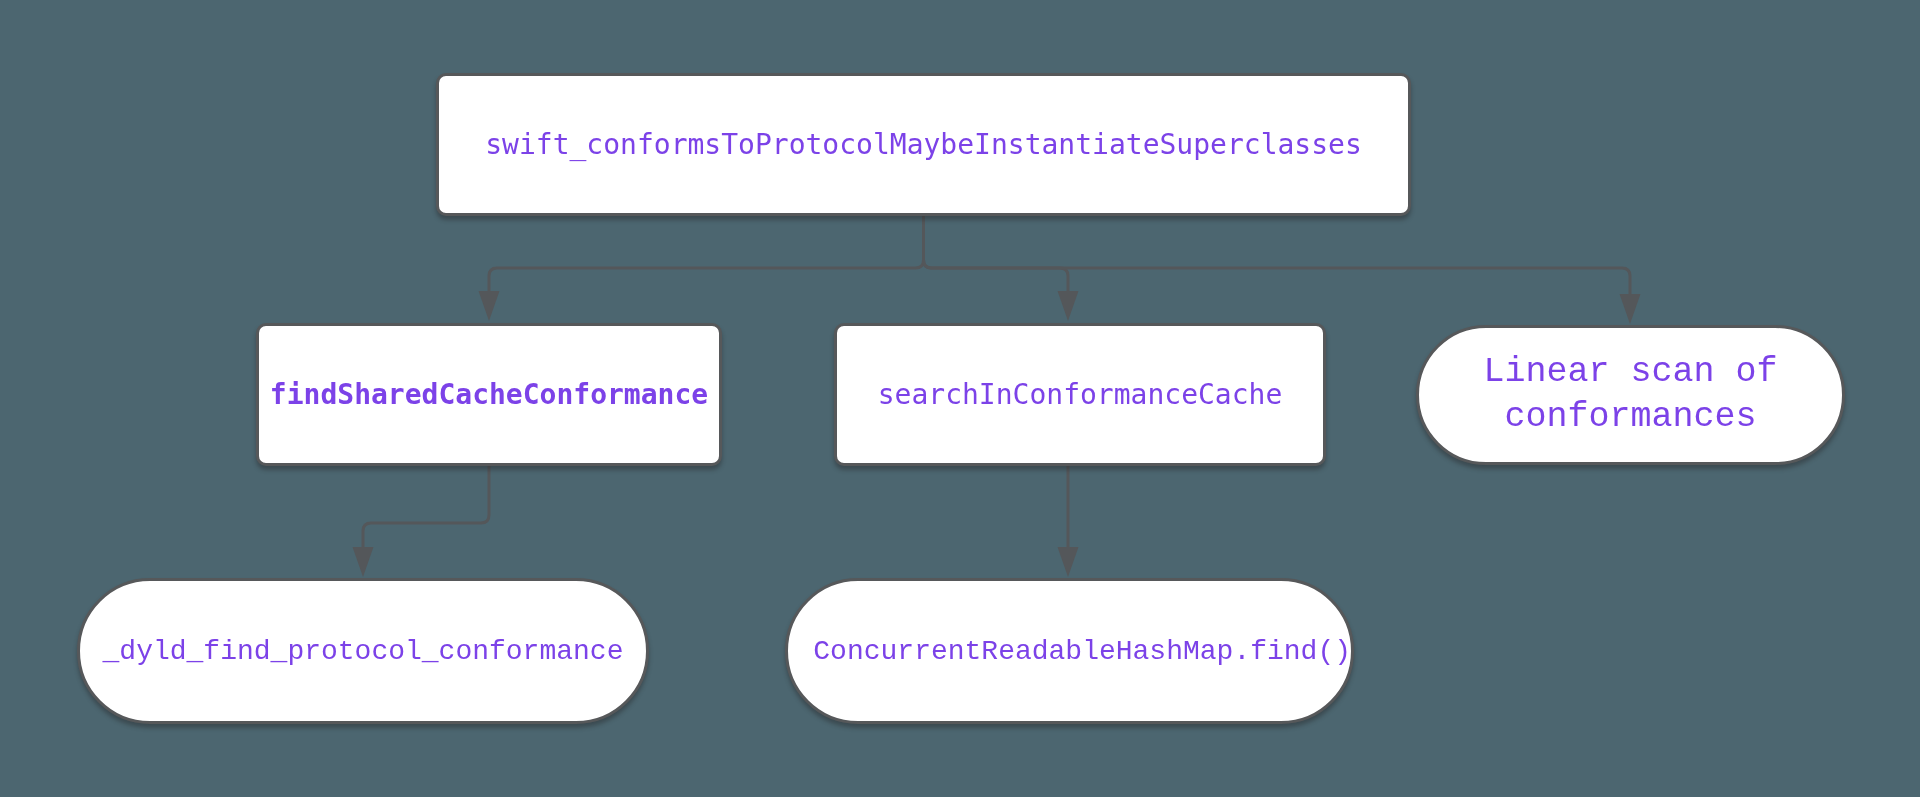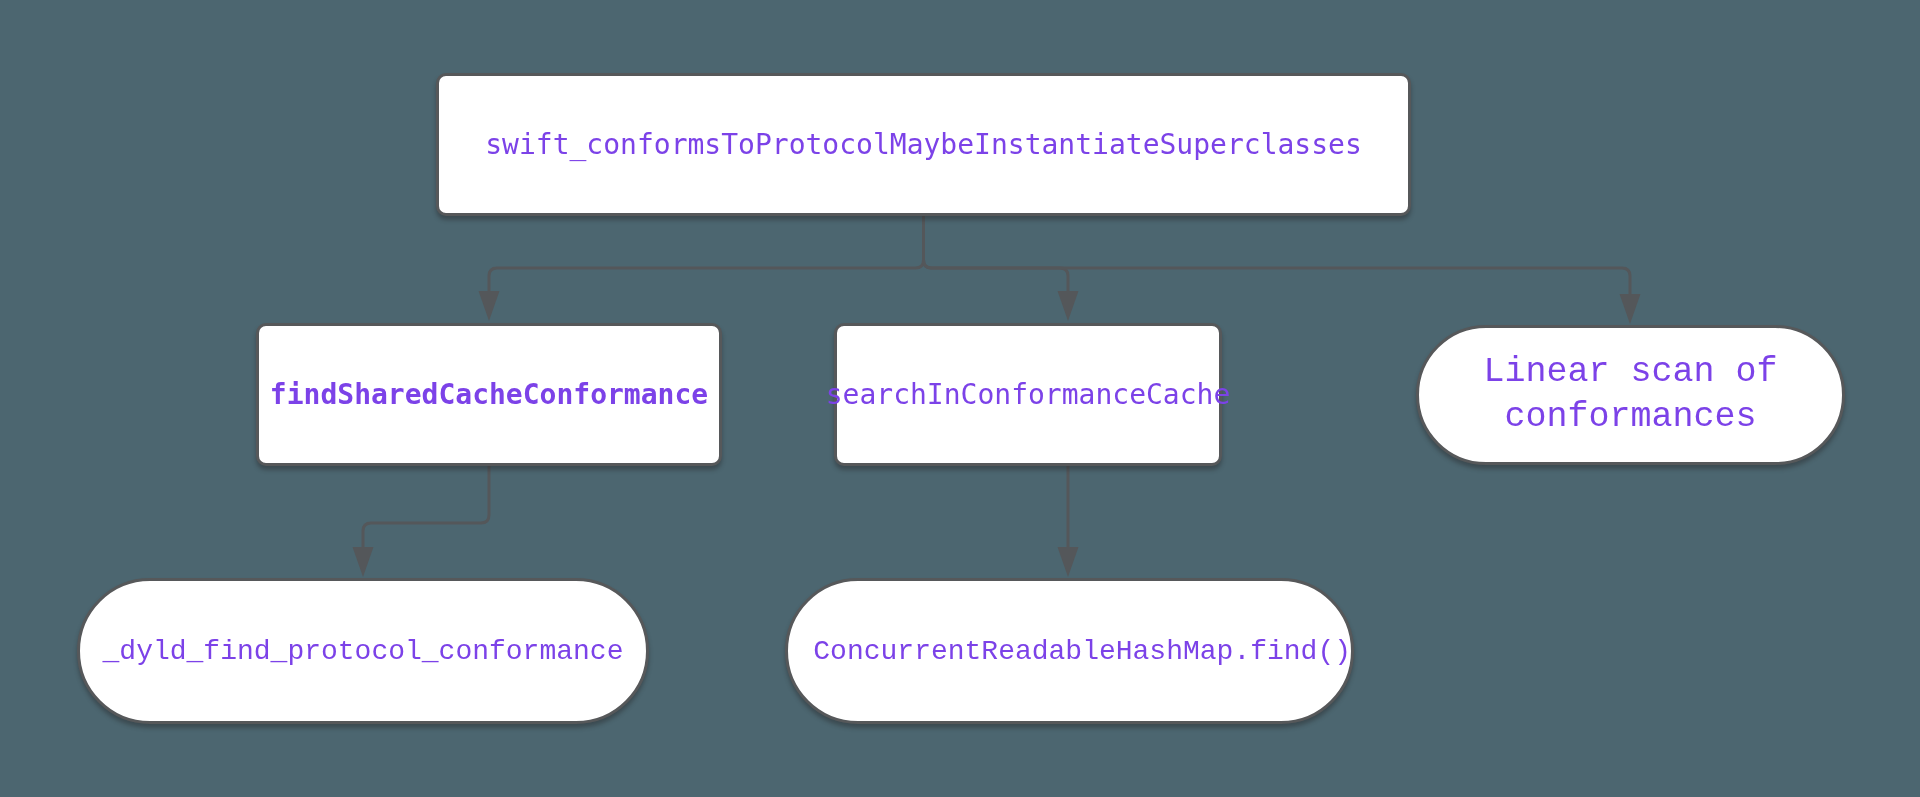--- a/index.html
+++ b/index.html
@@ -52,21 +52,21 @@
     white-space: nowrap;
   }
   .sans {
     font-family: "Liberation Sans", sans-serif;
     font-size: 35px;
     line-height: 1.28;
     white-space: normal;
   }
   #node-root        { left: 436px;  top: 73px;  width: 975px; height: 143px; }
   #node-findshared  { left: 256px;  top: 323px; width: 466px; height: 143px; font-weight: bold; }
-  #node-searchcache { left: 834px;  top: 323px; width: 388px; height: 143px; }
+  #node-searchcache { left: 834px;  top: 323px; width: 492px; height: 143px; }
   #node-linearscan  { left: 1416px; top: 325px; width: 429px; height: 140px; padding: 0 62px; }
   #node-dyld        { left: 77px;   top: 578px; width: 572px; height: 146px; }
   #node-hashmap     { left: 785px;  top: 578px; width: 569px; height: 146px; justify-content: flex-end; }
 </style>
 </head>
 <body>
 
 <div class="canvas">
 
   <svg class="edge-layer" viewBox="0 0 1920 797">

